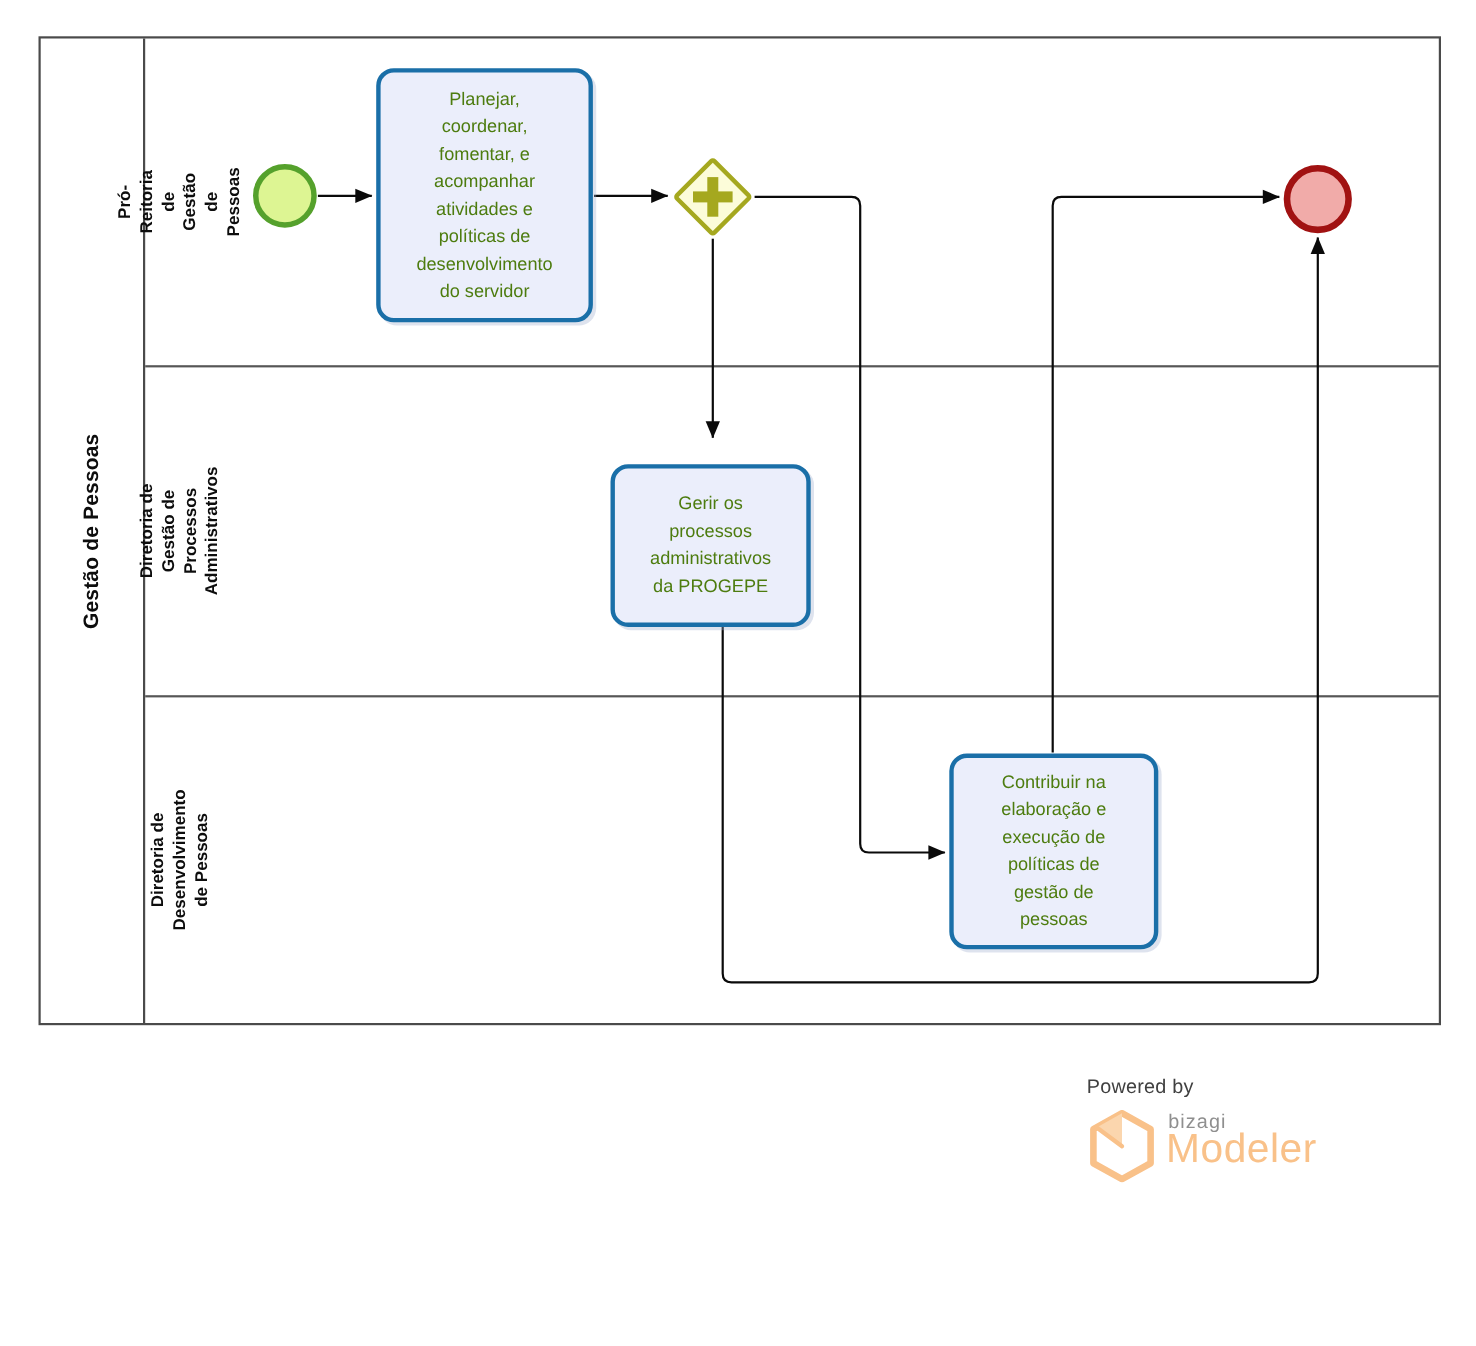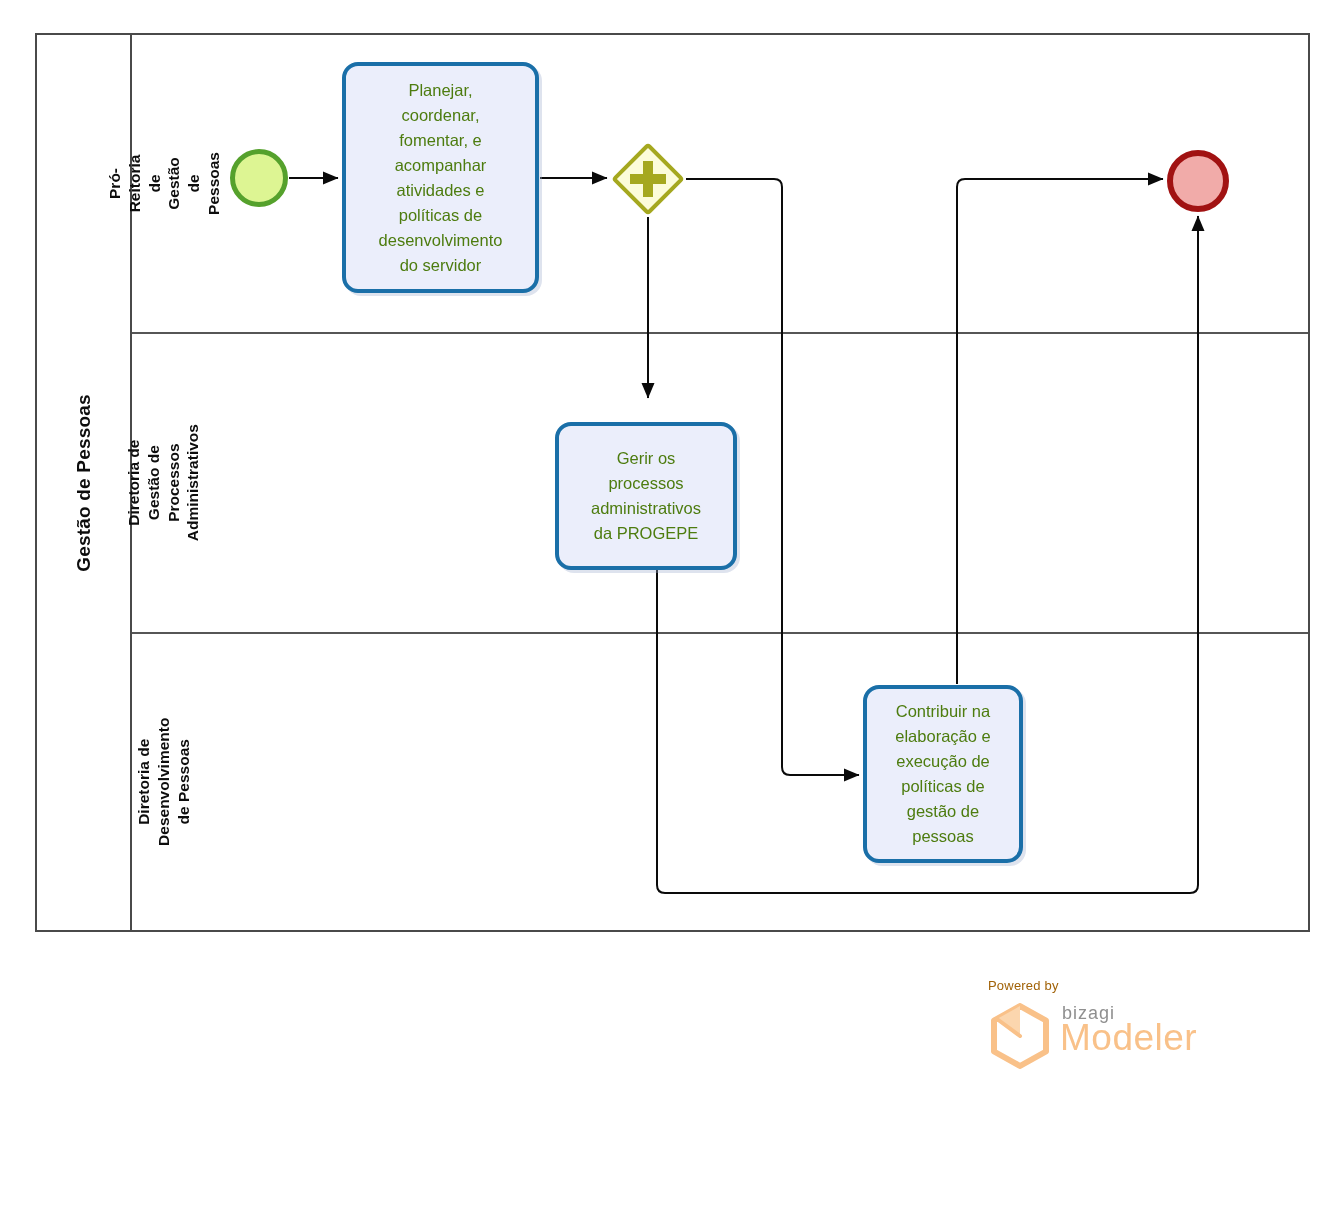--- a/index.html
+++ b/index.html
@@ -46,35 +46,35 @@
     background:#f1aba9;border:6px solid #a11212;
   }
   .task{
     background:#ebeefb;border:4px solid #1a6fa8;border-radius:16px;
     display:flex;align-items:center;justify-content:center;text-align:center;
     font-size:16.5px;line-height:25px;color:#4d7c0f;white-space:pre-line;
     box-shadow:3px 3px 0 rgba(160,175,205,.35);
   }
   .task-planejar{left:342px;top:62px;width:197px;height:231px;}
   .task-gerir{left:555px;top:402px;width:182px;height:148px;margin-top:20px;}
-  .task-contribuir{left:863px;top:685px;width:160px;height:178px;}
+  .task-contribuir{left:863px;top:685px;width:190px;height:178px;}
   .gateway{
     left:622px;top:153px;width:52px;height:52px;background:#fcfcd9;
     border:4px solid #a5a81f;transform:rotate(45deg);border-radius:4px;
     display:flex;align-items:center;justify-content:center;
   }
   .gateway-plus{position:relative;width:36px;height:36px;transform:rotate(-45deg);}
   .gateway-plus::before,.gateway-plus::after{
     content:"";position:absolute;background:#a5a81f;
   }
   .gateway-plus::before{left:0;top:13px;width:36px;height:10px;}
   .gateway-plus::after{left:13px;top:0;width:10px;height:36px;}
   
   .footer{position:absolute;left:988px;top:978px;width:260px;height:100px;z-index:2;}
-  .powered-by{font-size:13px;color:#a16207;letter-spacing:.2px;}
+  .powered-by{font-size:18px;color:#404040;letter-spacing:.2px;}
   .logo-row{position:relative;margin-top:8px;height:70px;}
   .logo-hex{position:absolute;left:2px;top:2px;}
   .brand-bizagi{
     position:absolute;left:74px;top:2px;font-size:18px;color:#8f8f8f;
     letter-spacing:1px;
   }
   .brand-modeler{
     position:absolute;left:72px;top:16px;font-size:37px;font-weight:400;
     color:#f9c189;letter-spacing:.5px;
   }

